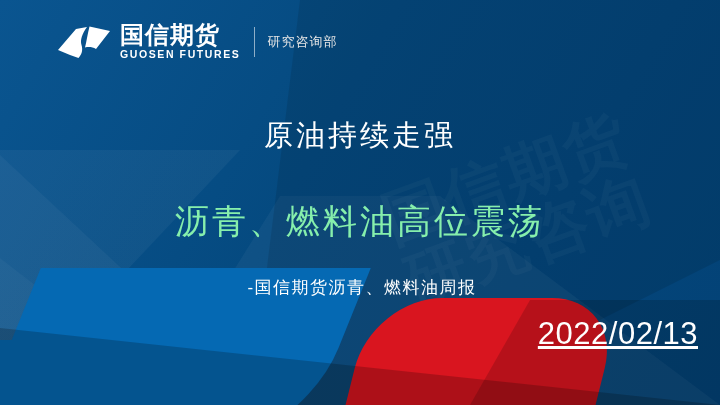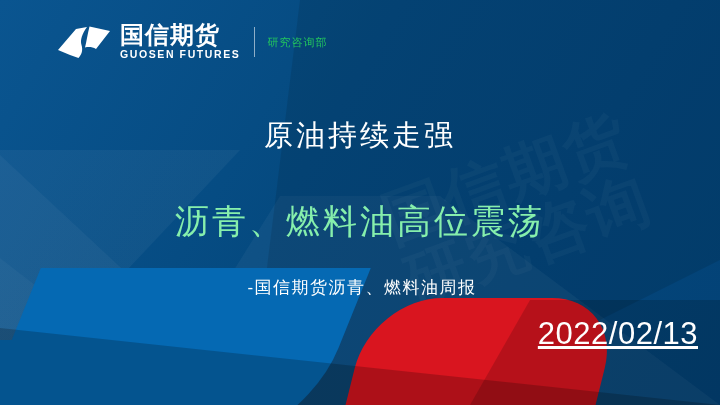--- a/index.html
+++ b/index.html
@@ -151,22 +151,22 @@
     margin-top: 1px;
     text-align: center;
   }
   .logo-divider {
     width: 1px;
     height: 30px;
     background: rgba(255,255,255,0.55);
     margin: 0 12px 0 14px;
   }
   .logo-dept {
-    color: #22c55e;
-    font-size: 11px;
+    color: #e5e5e5;
+    font-size: 13px;
     letter-spacing: 1px;
     white-space: nowrap;
   }
 
   
   .title-wrap {
     position: absolute;
     left: 0;
     right: 0;
     top: 118px;

